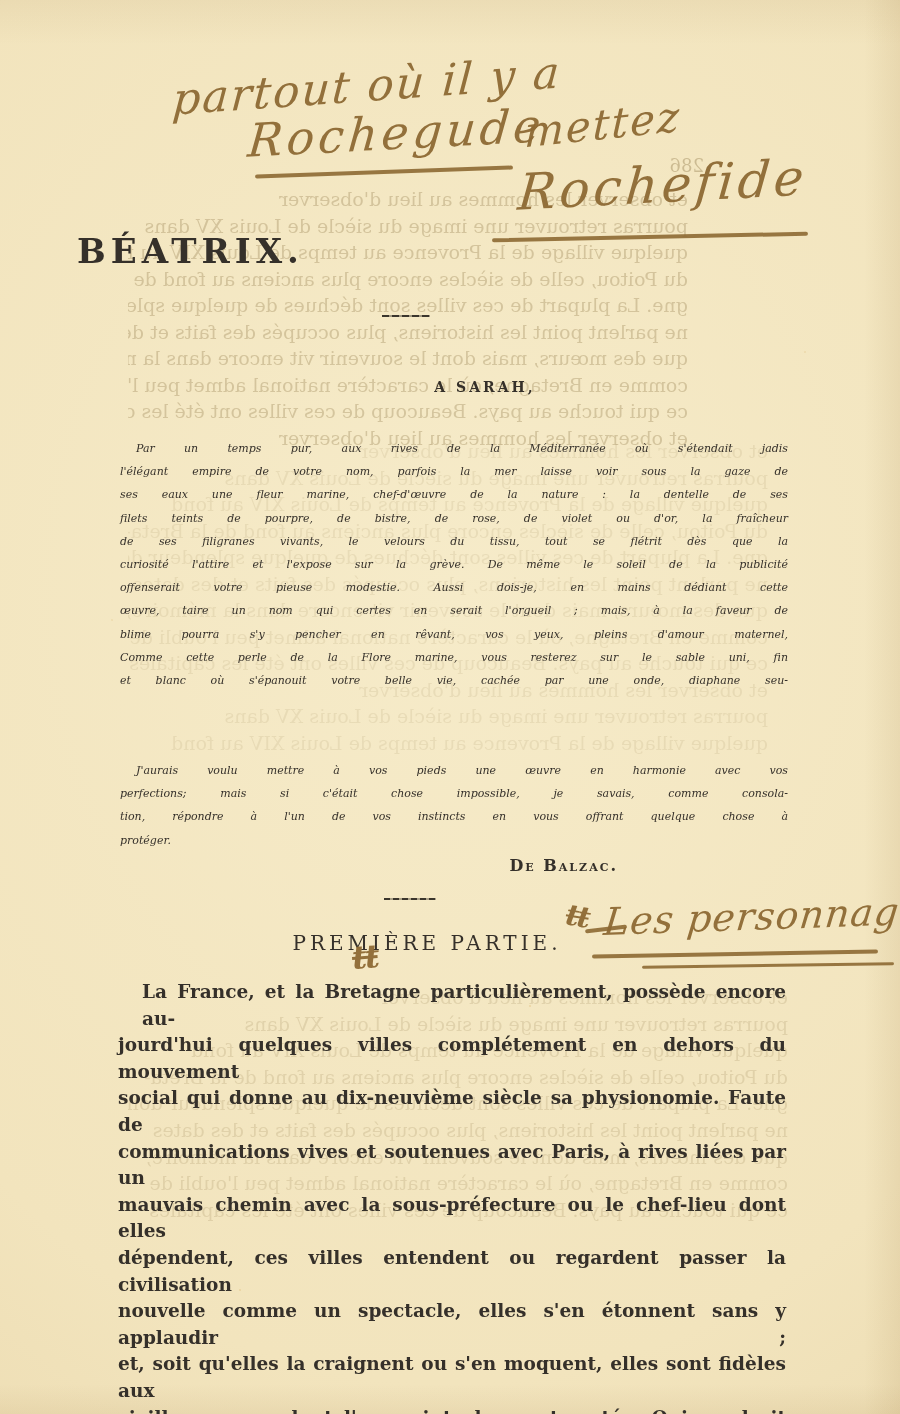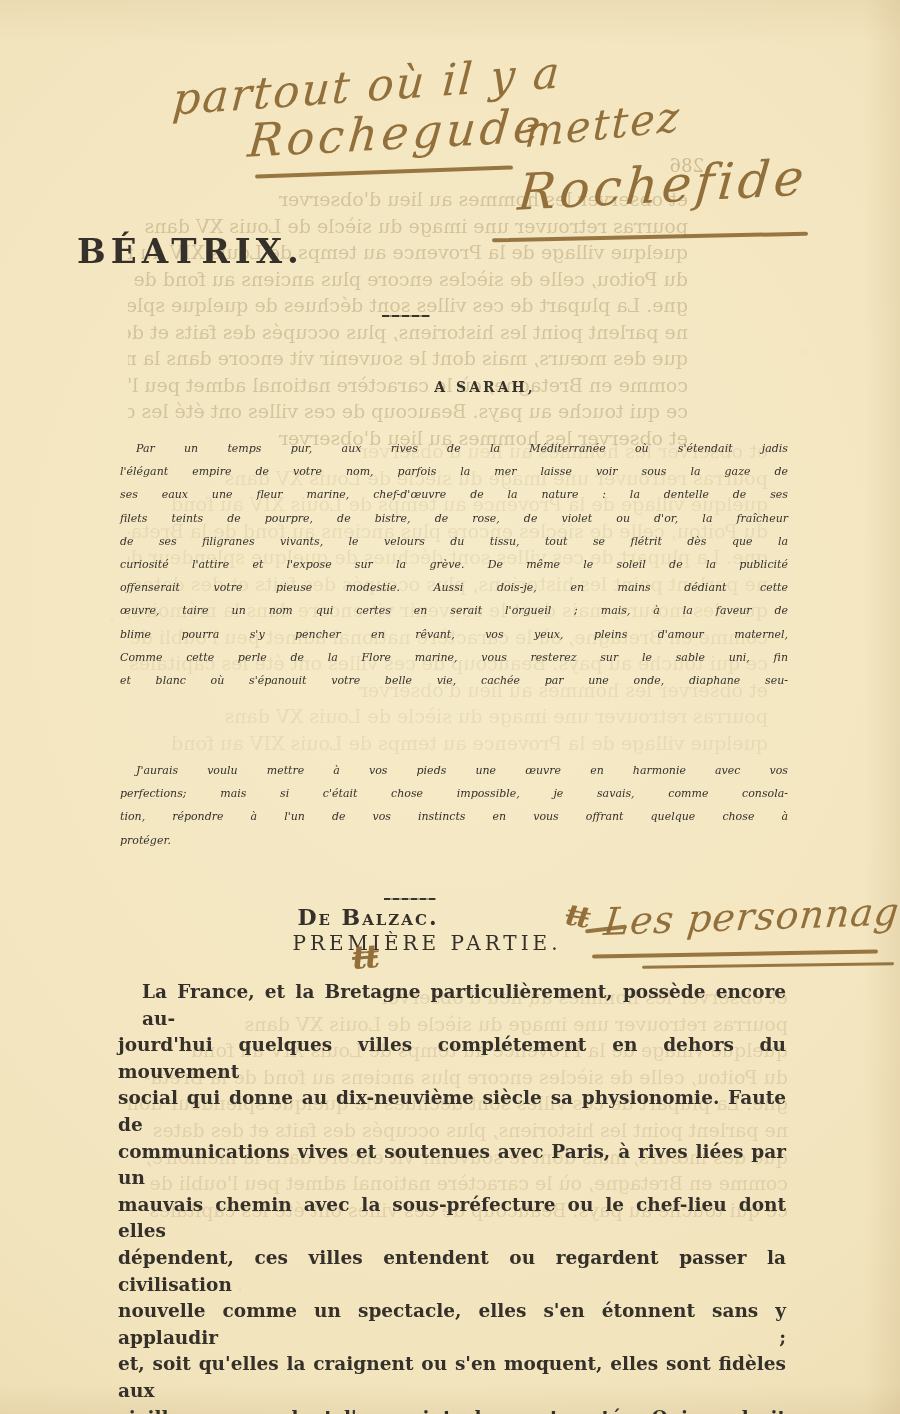--- a/index.html
+++ b/index.html
@@ -29,22 +29,22 @@
   .rule1{position:absolute;top:315px;left:264px;width:48px;height:2px;
     background:repeating-linear-gradient(90deg,#3a352c 0 7px,rgba(58,53,44,.45) 7px 10px);}
   .ded-heading{
     position:absolute;top:379px;width:100%;text-align:center;
     font-weight:bold;font-size:14px;letter-spacing:3px;transform:translateX(33px);
   }
   .dedication{position:absolute;left:2px;width:668px;font-style:italic;font-size:11px;line-height:23.2px;}
   .ded1{top:437px;} .ded2{top:759px;}
   .dedication .tline.tfirst{padding-left:16px;box-sizing:border-box;}
   .signature{
-    position:absolute;top:904px;width:100%;text-align:center;padding-right:168px;box-sizing:border-box;
-    font-variant:small-caps;font-size:22px;letter-spacing:2px;font-weight:bold;
+    position:absolute;top:856px;width:100%;text-align:right;padding-right:168px;box-sizing:border-box;
+    font-variant:small-caps;font-size:16px;letter-spacing:2px;font-weight:bold;
   }
   .rule2{position:absolute;top:898px;left:266px;width:52px;height:2px;
     background:repeating-linear-gradient(90deg,#3a352c 0 6px,rgba(58,53,44,.4) 6px 9px);}
   .part-heading{
     position:absolute;top:931px;width:100%;text-align:center;
     font-weight:normal;font-size:20px;letter-spacing:4px;transform:translateX(-25px);
   }
   .bodytext{position:absolute;left:0;top:979px;width:668px;font-size:18.5px;line-height:26.6px;font-weight:bold;}
   .bodytext .tline.tfirst{padding-left:24px;box-sizing:border-box;}
   .tline{text-align:justify;text-align-last:justify;white-space:normal;}

